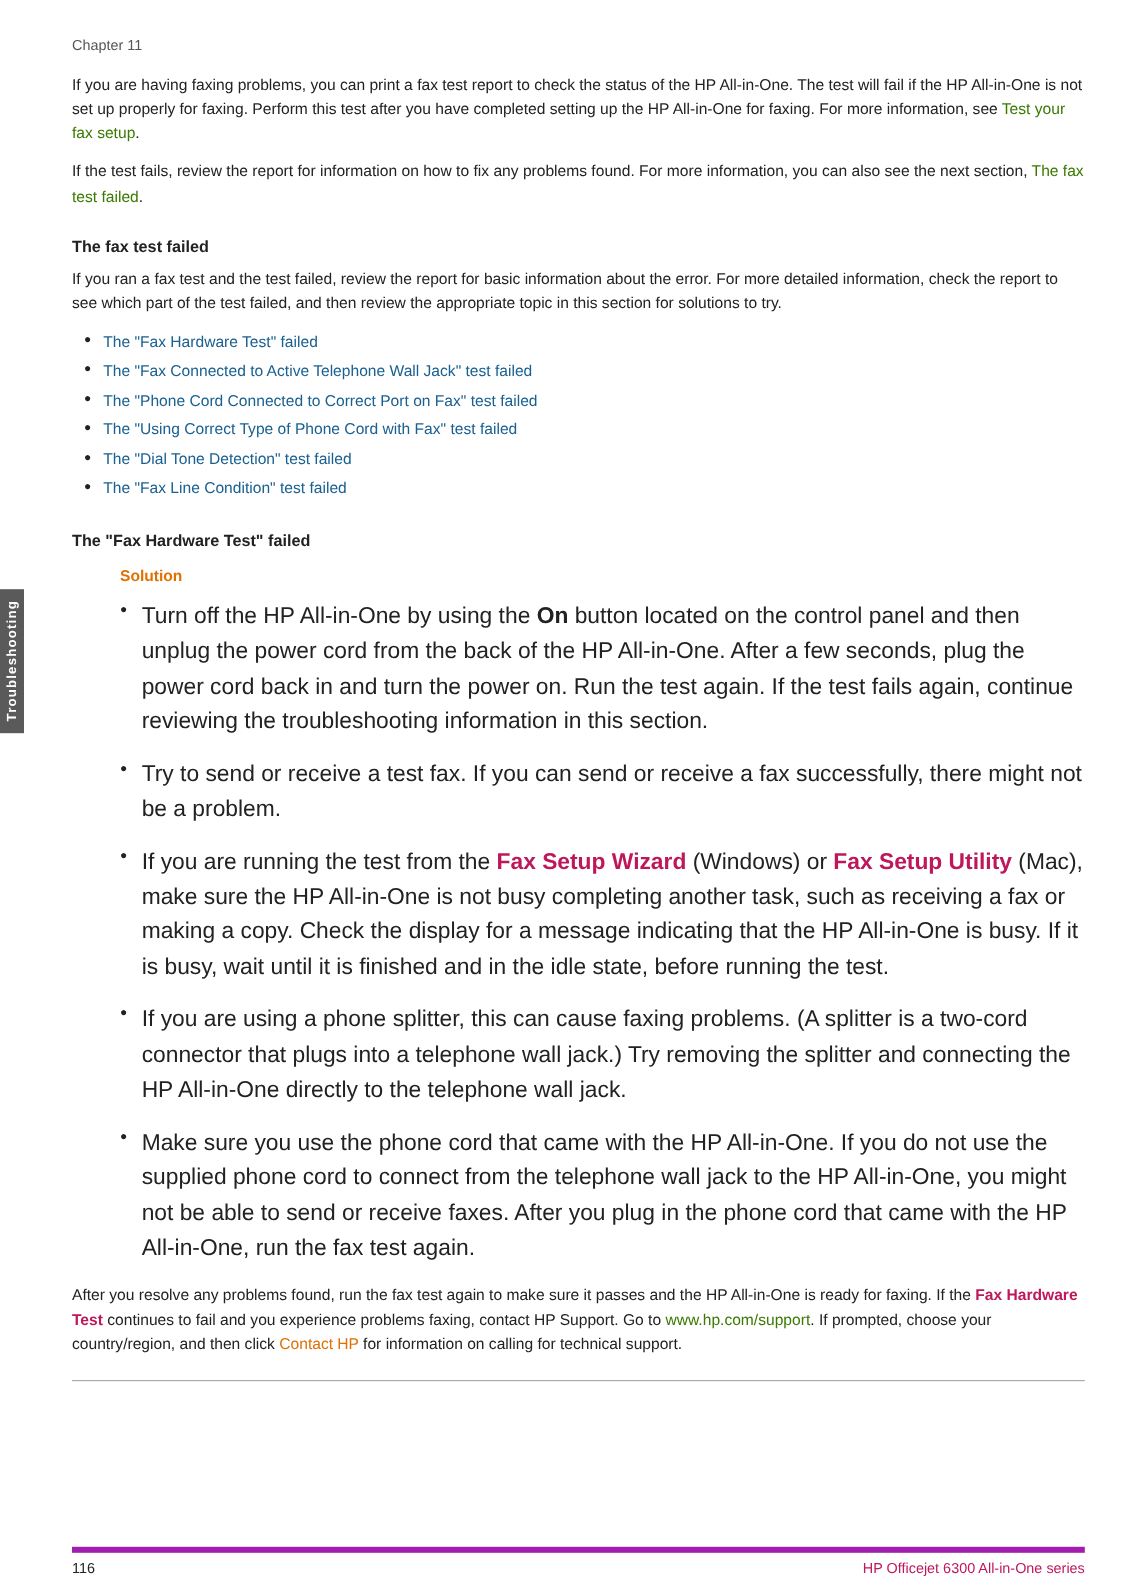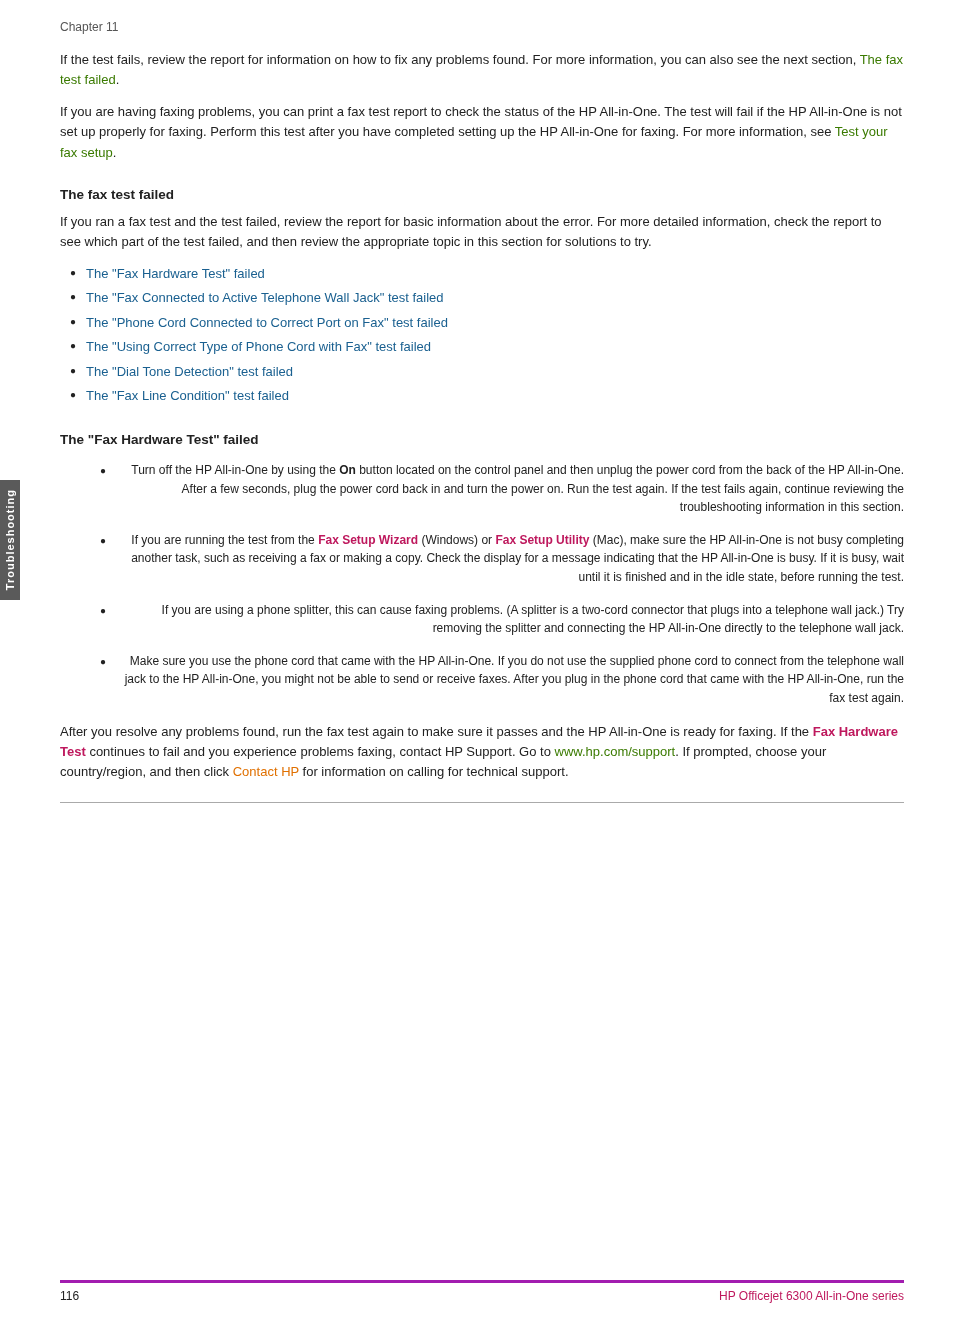--- a/index.html
+++ b/index.html
@@ -37,20 +37,21 @@
       writing-mode: vertical-rl;
       transform: rotate(180deg);
       white-space: nowrap;
       letter-spacing: 1px;
     }
     
     .content {
       margin-left: 60px;
       margin-right: 50px;
       padding-top: 20px;
+      margin-top: 11px;
     }
     .chapter-label {
       font-size: 12px;
       color: #555;
       margin-bottom: 16px;
     }
     .body-text {
       font-size: 13px;
       line-height: 1.55;
       color: #222;
@@ -106,24 +107,23 @@
       margin-left: 40px;
     }
     .solution-list {
       list-style: none;
       margin: 0 0 14px 40px;
     }
     .solution-list li {
       display: flex;
       align-items: flex-start;
       margin-bottom: 14px;
-      font-size: 12px;
+      font-size: 19px;
       line-height: 1.55;
       color: #222;
-      text-align: right;
     }
     .solution-list li::before {
       content: "●";
       color: #222;
       margin-right: 12px;
       margin-top: 2px;
       font-size: 10px;
       flex-shrink: 0;
     }
     .bold-inline {
@@ -146,21 +146,21 @@
     }
     
     .footer {
       position: absolute;
       bottom: 18px;
       left: 60px;
       right: 50px;
       display: flex;
       justify-content: space-between;
       align-items: flex-end;
-      border-top: 3px solid #a21caf;
+      border-top: 5px solid #a21caf;
       padding-top: 6px;
     }
     .footer-page {
       font-size: 12px;
       color: #222;
     }
     .footer-product {
       font-size: 12px;
       color: #be185d;
     }
@@ -177,27 +177,27 @@
 
   <div class="side-tab">
     <span class="side-tab-text">Troubleshooting</span>
   </div>
 
   <div class="content">
 
     <div class="chapter-label">Chapter 11</div>
 
     <p class="body-text">
+      <span>If you are having faxing problems, you can print a fax test report to check the status of the HP All-in-One. The test will fail if the HP All-in-One is not set up properly for faxing. Perform this test after you have completed setting up the HP All-in-One for faxing. For more information, see </span><a class="link-green">Test your fax setup</a><span>.</span>
+    </p>
+
+    <p class="body-text">
       <span>If the test fails, review the report for information on how to fix any problems found. For more information, you can also see the next section, </span><a class="link-green">The fax test failed</a><span>.</span>
     </p>
 
-    <p class="body-text">
-      <span>If you are having faxing problems, you can print a fax test report to check the status of the HP All-in-One. The test will fail if the HP All-in-One is not set up properly for faxing. Perform this test after you have completed setting up the HP All-in-One for faxing. For more information, see </span><a class="link-green">Test your fax setup</a><span>.</span>
-    </p>
-
     <div class="section-heading">The fax test failed</div>
 
     <p class="body-text">If you ran a fax test and the test failed, review the report for basic information about the error. For more detailed information, check the report to see which part of the test failed, and then review the appropriate topic in this section for solutions to try.</p>
 
     <ul class="bullet-list">
       <li>
           <a class="link-blue">The "Fax Hardware Test" failed</a>
         </li>
       <li>
           <a class="link-blue">The "Fax Connected to Active Telephone Wall Jack" test failed</a>
@@ -211,29 +211,33 @@
       <li>
           <a class="link-blue">The "Dial Tone Detection" test failed</a>
         </li>
       <li>
           <a class="link-blue">The "Fax Line Condition" test failed</a>
         </li>
     </ul>
 
     <div class="subsection-heading">The "Fax Hardware Test" failed</div>
 
+    <div class="solution-heading">Solution</div>
 
     <ul class="solution-list">
 
       <li>
         <span>
           Turn off the HP All-in-One by using the <span class="bold-inline">On</span> button located on the control panel and then unplug the power cord from the back of the HP All-in-One. After a few seconds, plug the power cord back in and turn the power on. Run the test again. If the test fails again, continue reviewing the troubleshooting information in this section.
         </span>
       </li>
 
+      <li>
+        <span>Try to send or receive a test fax. If you can send or receive a fax successfully, there might not be a problem.</span>
+      </li>
 
       <li>
         <span>
           If you are running the test from the <span class="bold-green">Fax Setup Wizard</span> (Windows) or <span class="bold-green">Fax Setup Utility</span> (Mac), make sure the HP All-in-One is not busy completing another task, such as receiving a fax or making a copy. Check the display for a message indicating that the HP All-in-One is busy. If it is busy, wait until it is finished and in the idle state, before running the test.
         </span>
       </li>
 
       <li>
         <span>If you are using a phone splitter, this can cause faxing problems. (A splitter is a two-cord connector that plugs into a telephone wall jack.) Try removing the splitter and connecting the HP All-in-One directly to the telephone wall jack.</span>
       </li>

